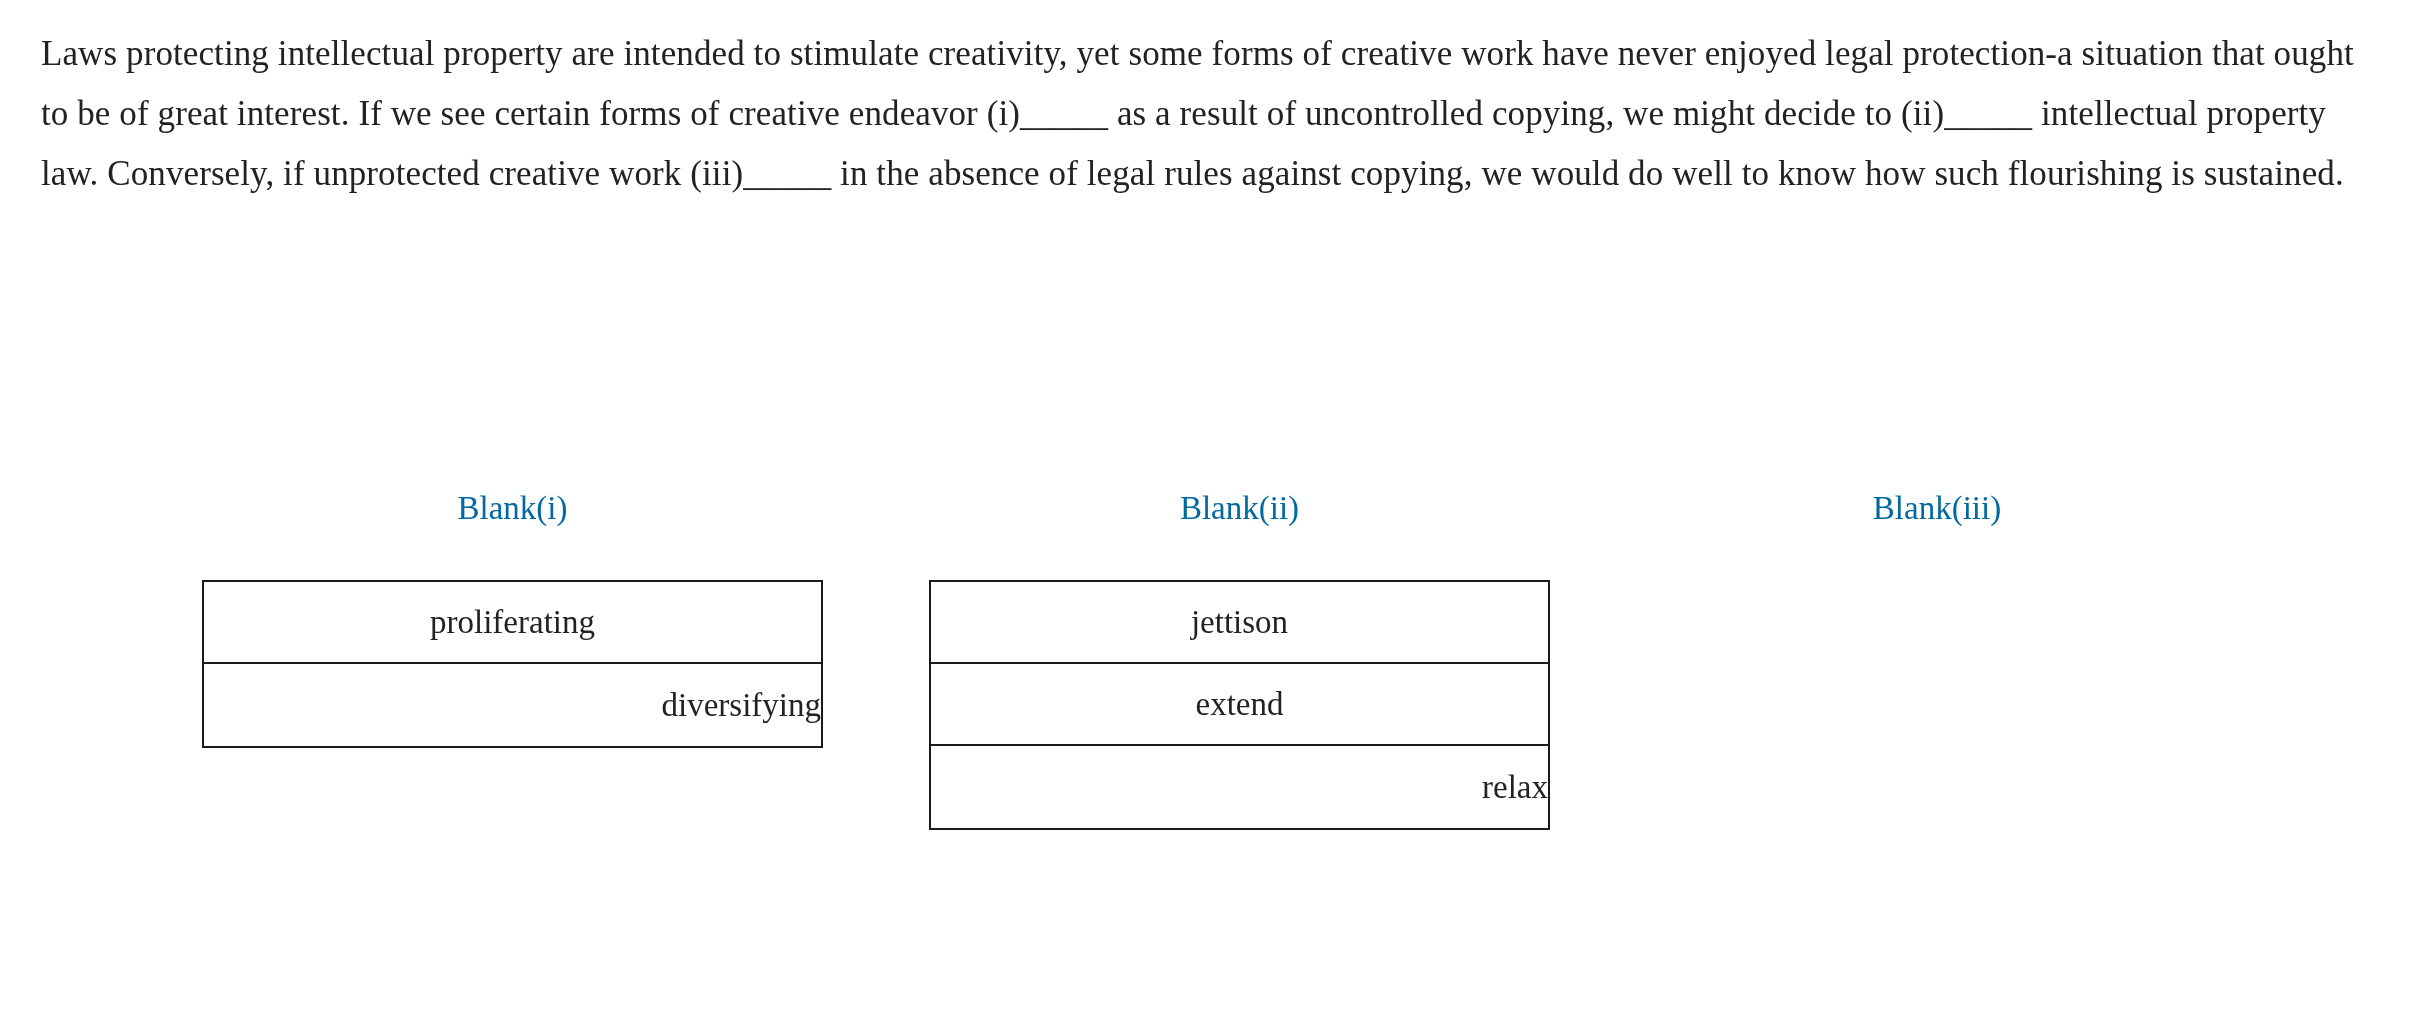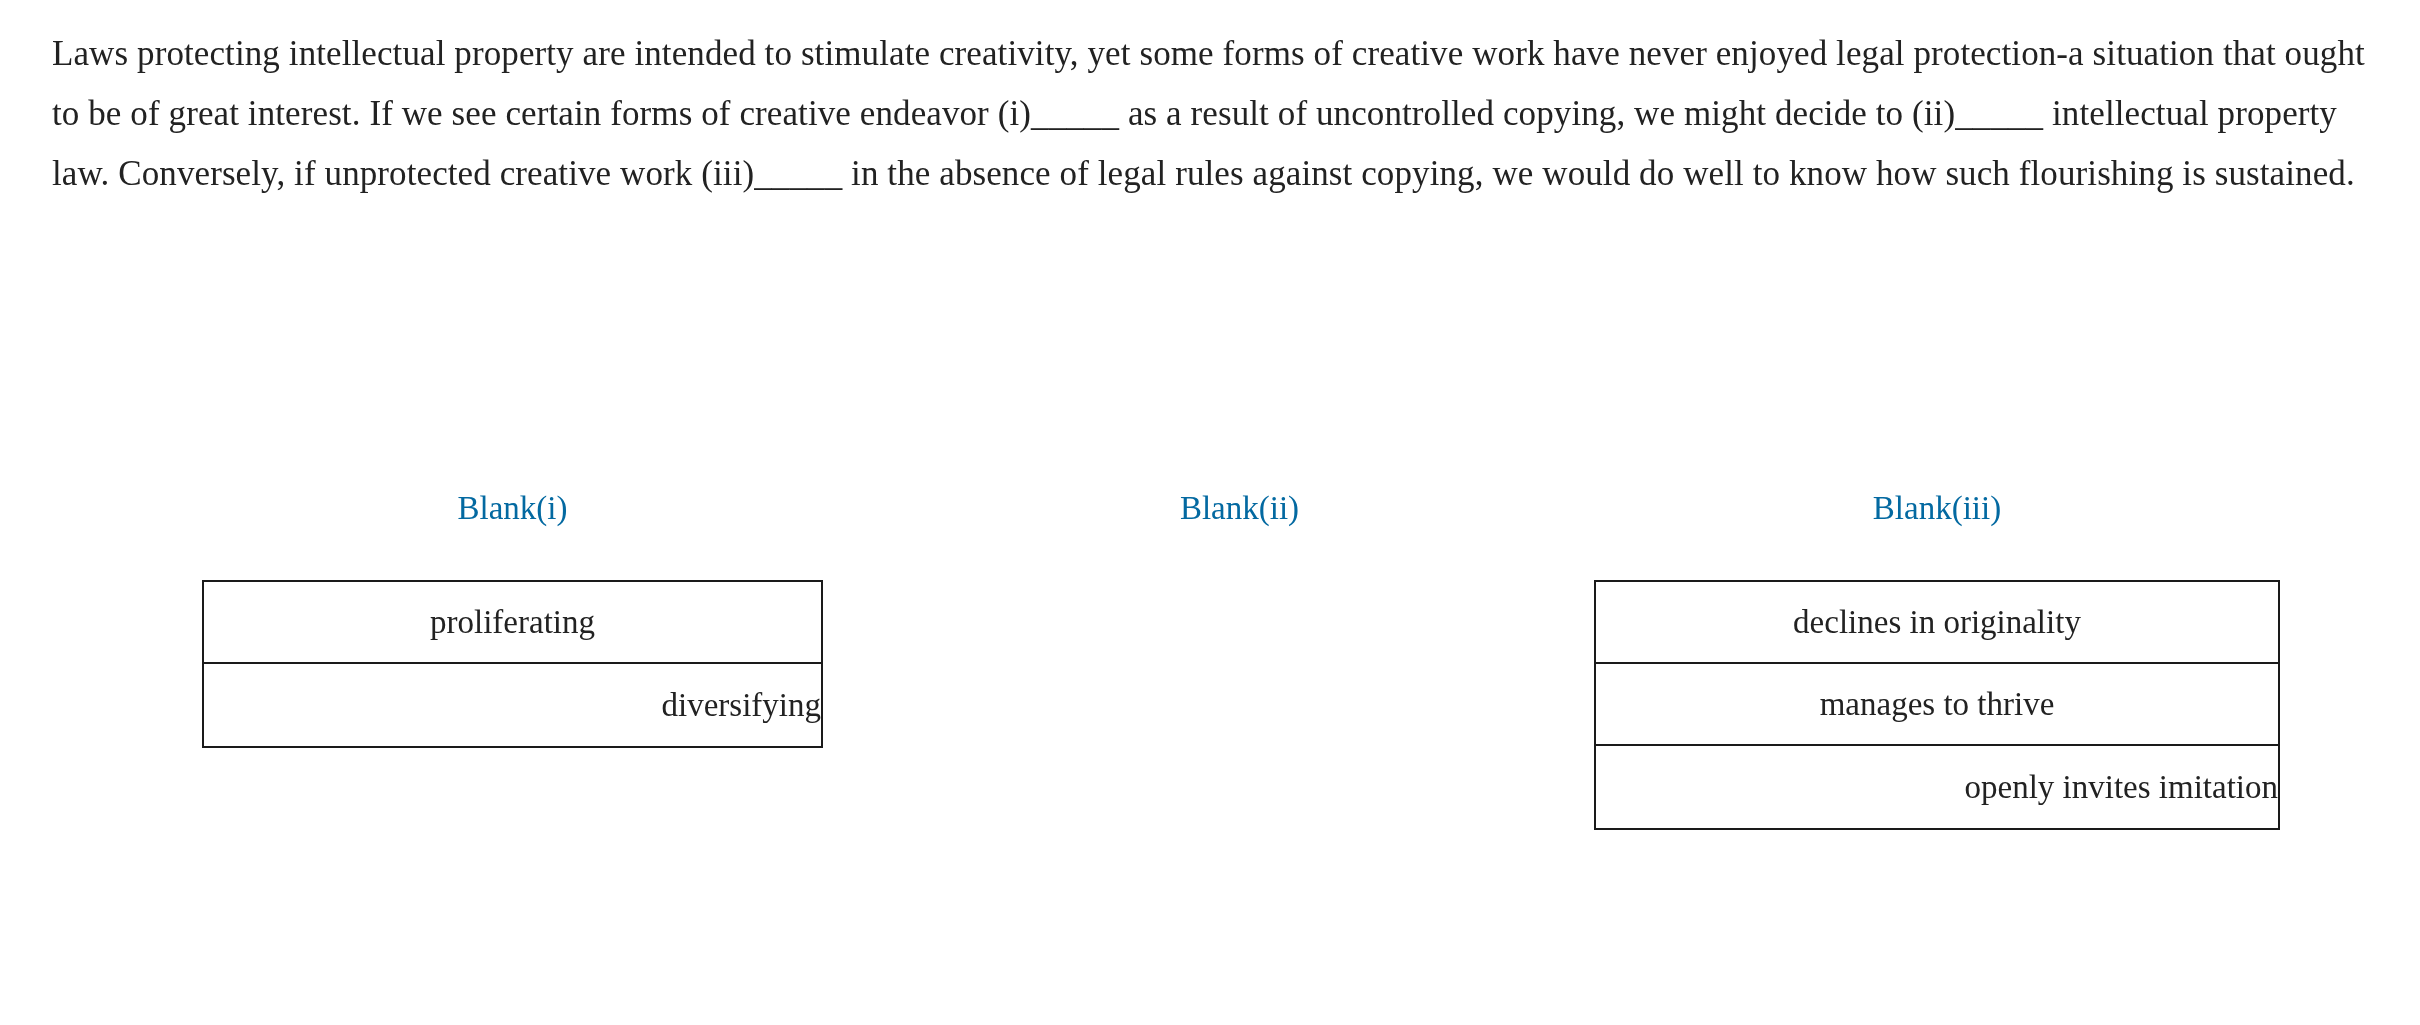--- a/index.html
+++ b/index.html
@@ -19,21 +19,21 @@
   #question-root {
     position: relative;
     width: 2420px;
     height: 1025px;
     background: #ffffff;
   }
 
   
   .passage {
     position: absolute;
-    left: 52px;
+    left: 41px;
     top: 24px;
     width: 2330px;
     font-size: 35px;
     line-height: 60px;
     color: #222222;
     text-align: left;
     letter-spacing: 0.1px;
   }
 
   
@@ -109,31 +109,31 @@
           <span class="choice-label">proliferating</span>
         </div>
         <div class="choice-row">
           <span class="choice-label">diversifying</span>
         </div>
       </div>
     </div>
 
     <div class="choice-column col-2">
       <div class="column-header">Blank(ii)</div>
+      <div class="choice-table">
+        <div class="choice-row">
+          <span class="choice-label">jettison</span>
+        </div>
+        <div class="choice-row">
+          <span class="choice-label">extend</span>
+        </div>
+        <div class="choice-row">
+          <span class="choice-label">relax</span>
+        </div>
+      </div>
     </div>
 
     <div class="choice-column col-3">
       <div class="column-header">Blank(iii)</div>
-      <div class="choice-table">
-        <div class="choice-row">
-          <span class="choice-label">declines in originality</span>
-        </div>
-        <div class="choice-row">
-          <span class="choice-label">manages to thrive</span>
-        </div>
-        <div class="choice-row">
-          <span class="choice-label">openly invites imitation</span>
-        </div>
-      </div>
     </div>
 
   </div>
 </div>
 
 </body></html>

